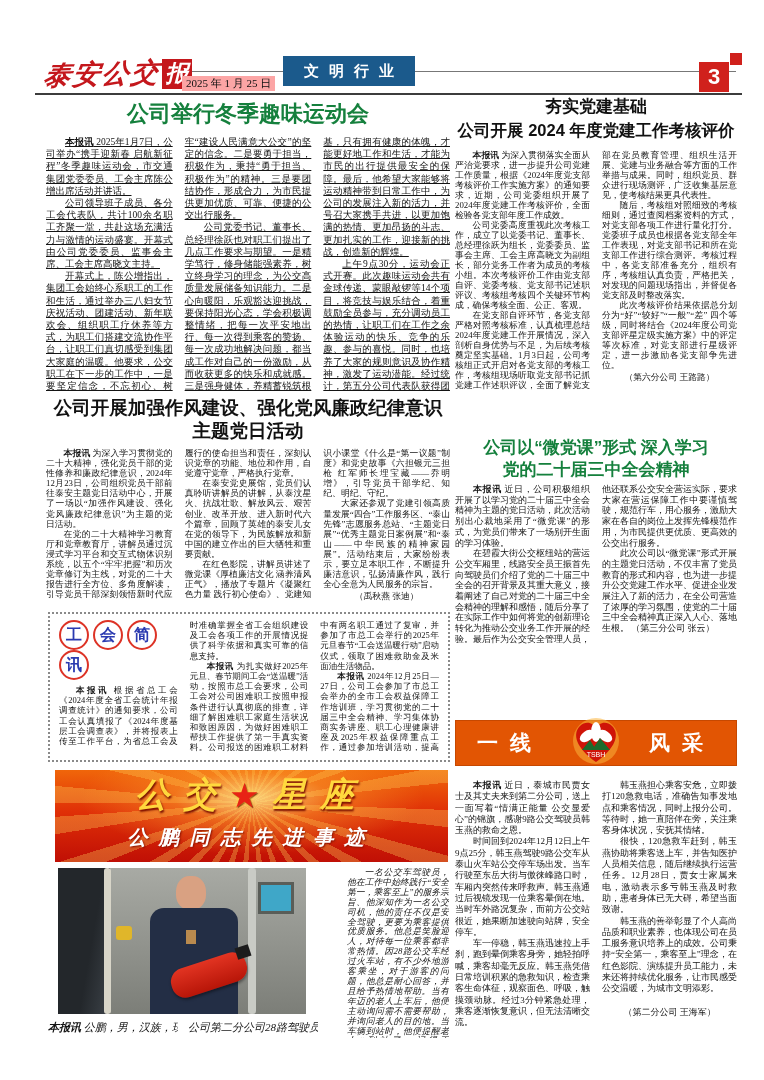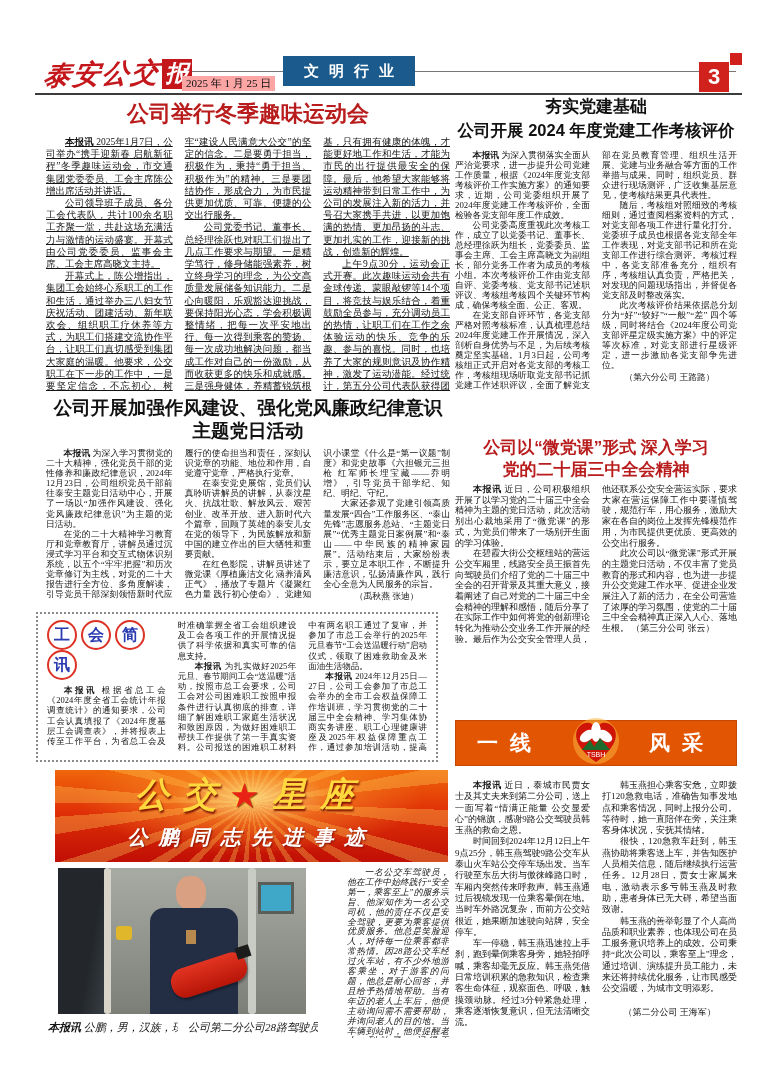--- a/index.html
+++ b/index.html
@@ -15,37 +15,37 @@
             font-weight:bold;font-style:italic;text-align:center;line-height:30px;margin-left:2px;}
   .date{position:absolute;left:182px;top:76px;font-size:11px;background:#fca5a5;padding:0 4px;color:#111;}
   .section-box{position:absolute;left:283px;top:56px;width:132px;height:30px;background:#1b5a8c;color:#fff;
                font-family:"Liberation Sans",sans-serif;font-weight:bold;font-size:15px;text-align:center;
                line-height:30px;letter-spacing:10px;padding-left:10px;box-sizing:border-box;}
   .pagenum{position:absolute;left:699px;top:62px;width:30px;height:30px;background:#d0211c;color:#fff;
            font-family:"Liberation Sans",sans-serif;font-weight:bold;font-size:22px;text-align:center;line-height:30px;}
   .pagenum-notch{position:absolute;left:730px;top:53px;width:12px;height:12px;background:#d0211c;}
   .header-rule{position:absolute;left:35px;top:93px;width:707px;border-top:2px solid #3c3c3c;}
   
-  .t-red{color:#b91c1c;}
+  .t-red{color:#15803d;}
   .t-black{color:#111;}
   .art-title{font-family:"Liberation Sans",sans-serif;font-weight:bold;text-align:center;}
   
   .body{ text-align:justify; overflow:hidden;}
   .body p{margin:0;text-indent:2em;}
   .cols3{column-count:3;column-gap:12px;}
   .cols2{column-count:2;column-gap:12px;}
   .sig{text-align:center;text-indent:0;margin-top:2px;}
   .a1{font-size:9.5px;line-height:12.2px;text-decoration:underline;}
   .a2{font-size:8.8px;line-height:10.1px;}
   .a3{font-size:8.8px;line-height:10px;}
   .a4{font-size:9px;line-height:10.7px;}
   .afl{font-size:9px;line-height:11.3px;}
   .aun{font-size:8.5px;line-height:10.2px;}
   
-  .union-box{position:absolute;left:36px;top:612px;width:402px;height:150px;border:2px dotted #8a8a8a;
+  .union-box{position:absolute;left:48px;top:612px;width:402px;height:150px;border:2px dotted #8a8a8a;
              box-sizing:border-box;padding:6px 9px;}
   .union-title{break-inside:avoid;margin-bottom:5px;}
   .union-title span{display:inline-block;width:26px;height:26px;border:2px double #dd3326;border-radius:50%;
                     color:#2a3ab0;font-weight:bold;font-size:16px;text-align:center;line-height:25px;margin-right:4px;}
   
   .red-banner{position:absolute;left:55px;top:770px;width:393px;height:92px;overflow:hidden;
     background:
       radial-gradient(ellipse at 50% 30%, rgba(255,235,140,.85) 0%, rgba(255,170,50,.45) 28%, rgba(230,60,10,0) 62%),
       repeating-conic-gradient(from -90deg at 50% 36%, rgba(255,214,92,.32) 0deg 5deg, rgba(255,214,92,0) 5deg 13deg),
       linear-gradient(180deg,#f0660a 0%,#e03007 45%,#c00f05 100%);}
@@ -209,18 +209,18 @@
     </span>
   </div>
 
   <div class="abs body cols2 afl" style="left:455px;top:780px;width:282px;height:262px;">
     <div>
         <p><b>本报讯</b> 近日，泰城市民贾女士及其丈夫来到第二分公司，送上一面写着“情满正能量 公交显爱心”的锦旗，感谢9路公交驾驶员韩玉燕的救命之恩。</p>
         <p>时间回到2024年12月12日上午9点25分，韩玉燕驾驶9路公交车从泰山火车站公交停车场出发。当车行驶至东岳大街与傲徕峰路口时，车厢内突然传来呼救声。韩玉燕通过后视镜发现一位乘客晕倒在地。当时车外路况复杂，而前方公交站很近，她果断加速驶向站牌，安全停车。</p>
         <p>车一停稳，韩玉燕迅速拉上手刹，跑到晕倒乘客身旁，她轻拍呼喊，乘客却毫无反应。韩玉燕凭借日常培训积累的急救知识，检查乘客生命体征，观察面色、呼吸，触摸颈动脉。经过3分钟紧急处理，乘客逐渐恢复意识，但无法清晰交流。</p>
         <p>韩玉燕担心乘客安危，立即拨打120急救电话，准确告知事发地点和乘客情况，同时上报分公司。等待时，她一直陪伴在旁，关注乘客身体状况，安抚其情绪。</p>
         <p>很快，120急救车赶到，韩玉燕协助将乘客送上车，并告知医护人员相关信息，随后继续执行运营任务。12月28日，贾女士家属来电，激动表示多亏韩玉燕及时救助，患者身体已无大碍，希望当面致谢。</p>
-        <p>韩玉燕的善举彰显了个人高尚品质和职业素养，也体现公司在员工服务意识培养上的成效。公司秉持“此次公司以，乘客至上”理念，通过培训、演练提升员工能力，未来还将持续优化服务，让市民感受公交温暖，为城市文明添彩。</p>
+        <p>韩玉燕的善举彰显了个人高尚品质和职业素养，也体现公司在员工服务意识培养上的成效。公司秉持“安全第一，乘客至上”理念，在红色影院、演练提升员工能力，未来还将持续优化服务，让市民感受公交温暖，为城市文明添彩。</p>
       </div>
     <div class="sig" style="margin-top:12px;">（第二分公司 王海军）</div>
   </div>
 
 </div>
 
 </body></html>

